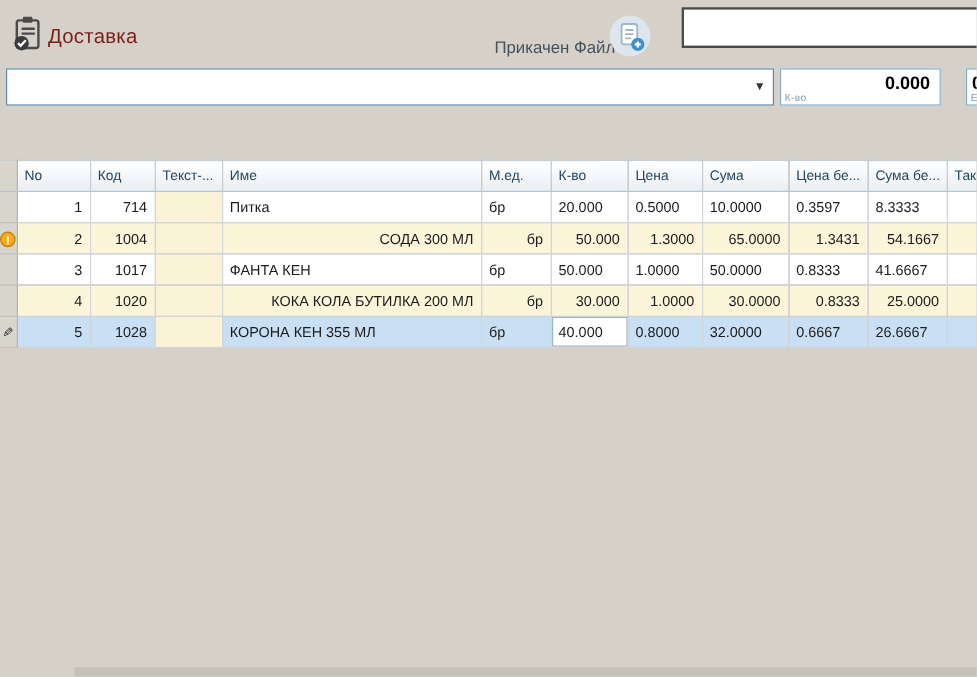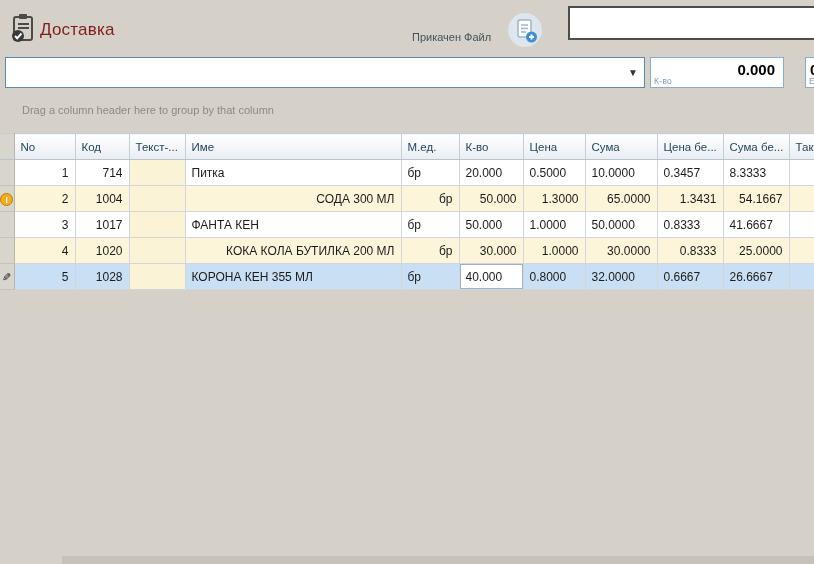--- a/index.html
+++ b/index.html
@@ -3,21 +3,21 @@
 <meta charset="utf-8">
 <style>
   * { margin:0; padding:0; box-sizing:border-box; }
   html,body { width:814px; height:564px; overflow:hidden; }
   body { font-family:"Liberation Sans", sans-serif; background:#d5d1c9; }
   .window { position:relative; width:814px; height:564px; background:#d5d1c9; overflow:hidden; }
 
   
   .title-group { position:absolute; left:8px; top:12px; display:flex; align-items:center; gap:2px; }
   .title-text { font-size:17px; color:#7f1d1d; letter-spacing:0.2px; }
-  .attach-label { position:absolute; left:412px; top:31px; font-size:11px; color:#44525c; }
+  .attach-label { position:absolute; left:412px; top:31px; font-size:14px; color:#44525c; }
   .attach-btn { position:absolute; left:506px; top:11px; width:38px; height:38px; border:none; background:transparent; cursor:pointer; }
   .top-input { position:absolute; left:568px; top:6px; width:300px; height:34px; background:#ffffff; border:2px solid #4c4c4c; font-size:14px; padding:0 6px; }
 
   
   .combo { position:absolute; left:5px; top:57px; width:640px; height:31px; background:#ffffff; border:1px solid #5d89ae; display:flex; }
   .combo input { flex:1; border:none; outline:none; font-size:13px; padding:0 6px; background:transparent; }
   .combo-arrow { width:22px; display:flex; align-items:center; justify-content:center; color:#333; font-size:10px; cursor:pointer; }
   .num-field { position:absolute; top:57px; height:31px; background:#ffffff; border:1px solid #86aecd; }
   .num-field .val { position:absolute; right:8px; top:3px; font-size:15px; font-weight:bold; color:#000; }
   .num-field .lbl { position:absolute; left:3px; bottom:1px; font-size:8.5px; color:#7d9cba; letter-spacing:0.3px; }
@@ -102,21 +102,20 @@
   <div class="num-field qty-field">
     <span class="val">0.000</span>
     <span class="lbl">К-во</span>
   </div>
 
   <div class="num-field edge-field">
     <span class="val">0</span>
     <span class="lbl">Е</span>
   </div>
 
-  <div class="group-hint">Drag a column header here to group by that column</div>
 
   <table class="grid">
     <colgroup>
       <col style="width:14px">
         <col style="width:61px">
         <col style="width:54px">
         <col style="width:56px">
       <col style="width:216px">
         <col style="width:58px">
         <col style="width:64px">
@@ -146,21 +145,21 @@
         <tr class="row-plain">
           <td class="ind"></td>
           <td class="al-r">1</td>
           <td class="al-r">714</td>
           <td class="text-col"></td>
           <td>Питка</td>
           <td>бр</td>
           <td>20.000</td>
           <td>0.5000</td>
           <td>10.0000</td>
-          <td>0.3457</td>
+          <td>0.3597</td>
           <td>8.3333</td>
           <td></td>
         </tr>
         <tr class="row-cream">
           <td class="ind"><span class="warn-badge">!</span></td>
           <td class="al-r">2</td>
           <td class="al-r">1004</td>
           <td class="text-col"></td>
           <td>СОДА 300 МЛ</td>
           <td>бр</td>

